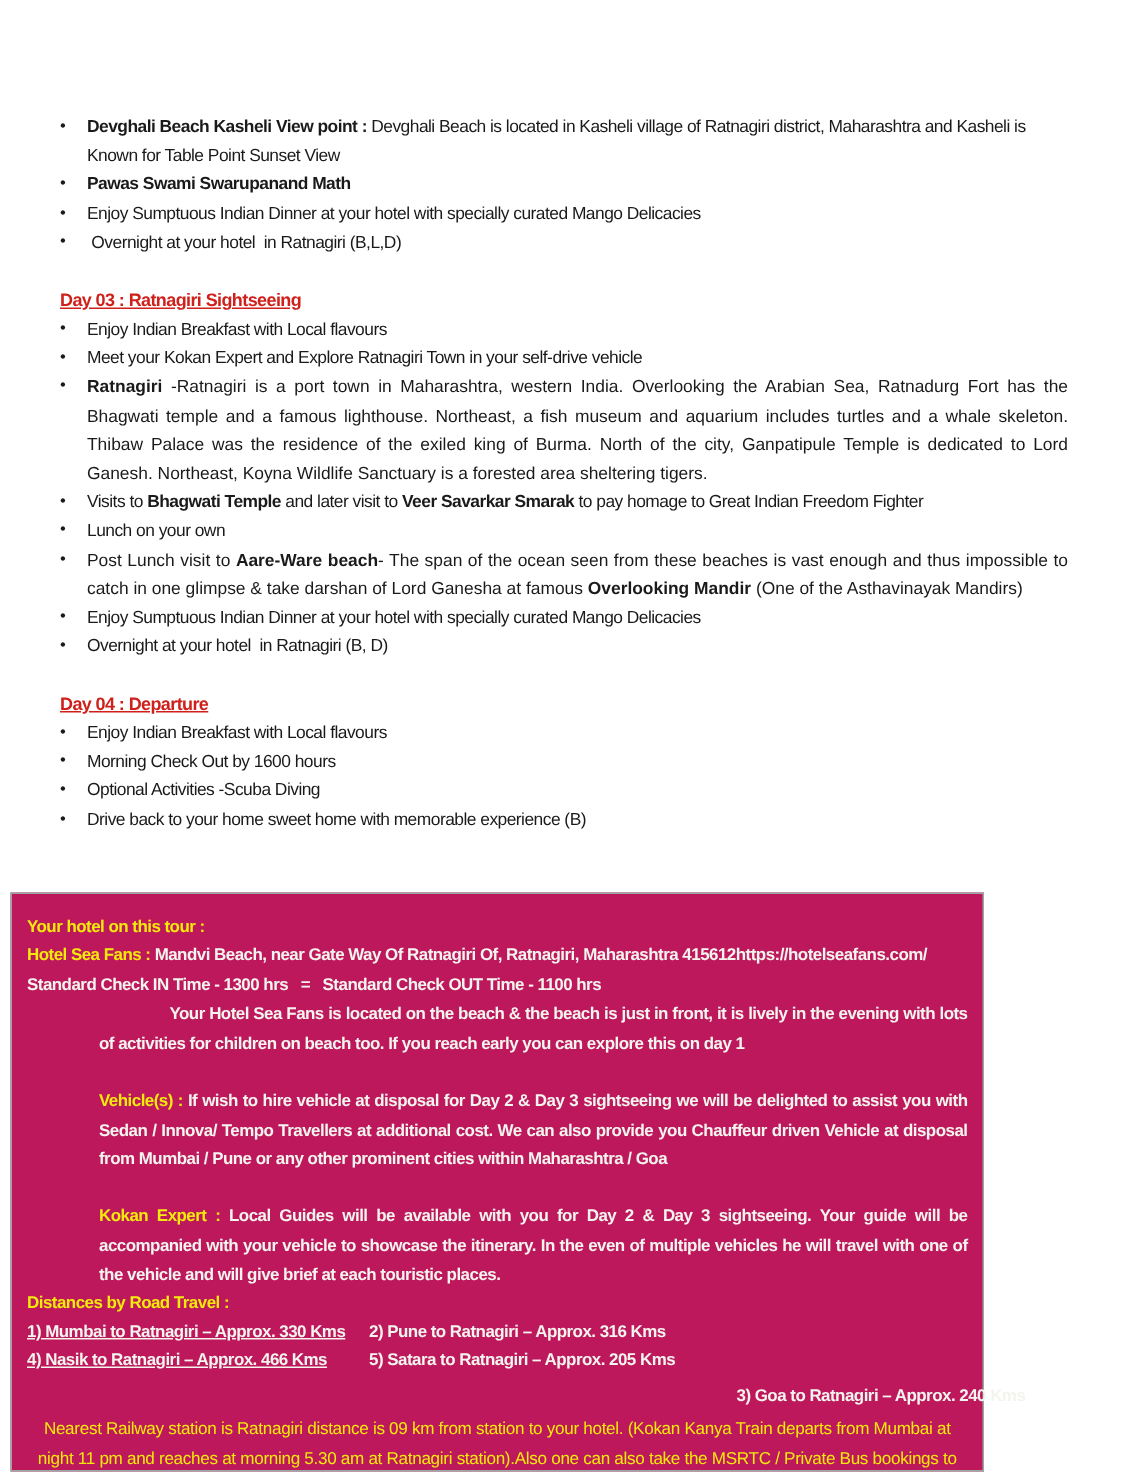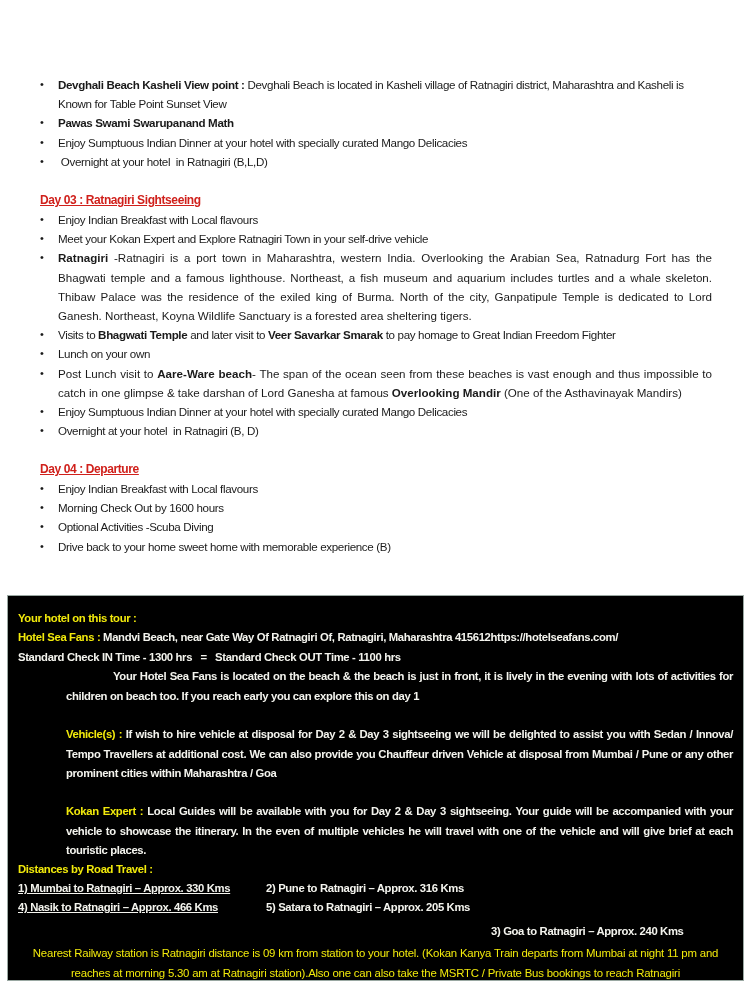--- a/index.html
+++ b/index.html
@@ -19,31 +19,31 @@
   ul.bl li.just { text-align: justify; letter-spacing: 0; word-spacing: 0; }
   b { font-weight: bold; }
   .day-head {
     position: absolute; left: 40px; color: #d0201b; font-weight: bold;
     font-size: 12px; letter-spacing: -0.4px; line-height: 18px; text-decoration: underline;
   }
   .sec1 { position: absolute; top: 75px; left: 0; width: 750px; }
   .sec2 { position: absolute; top: 210px; left: 0; width: 750px; }
   .sec3 { position: absolute; top: 479px; left: 0; width: 750px; }
   .green {
-    position: absolute; left: 7px; top: 595px; width: 737px; height: 386px;
-    background: #000000; border: 1px solid #9aa8a2; box-sizing: border-box;
+    position: absolute; left: 7px; top: 595px; width: 649px; height: 386px;
+    background: #be185d; border: 1px solid #9aa8a2; box-sizing: border-box;
     color: #f4f4ee; font-weight: bold; font-size: 11.3px; letter-spacing: -0.35px;
   }
   .g-line { position: absolute; left: 10px; right: 10px; line-height: 19.5px; white-space: nowrap; }
   .g-para { position: absolute; left: 10px; right: 10px; line-height: 19.5px; text-align: justify; margin-left: 48px; }
   .yl { color: #f2ea0b; }
   .indent { display: inline-block; width: 47px; }
   .dist-row { position: absolute; left: 10px; right: 10px; height: 19.5px; line-height: 19.5px; }
   .dist-row span { position: absolute; white-space: nowrap; }
-  .c1 { left: 0; text-decoration: underline; } .c2 { left: 248px; text-align: center; } .c3 { left: 473px; margin-top: 43px; }
+  .c1 { left: 0; text-decoration: underline; } .c2 { left: 228px; text-align: center; } .c3 { left: 473px; margin-top: 43px; }
   .rail {
     position: absolute; left: 10px; right: 10px; top: 348px; color: #f2ea0b;
     font-weight: normal; text-align: center; line-height: 19.5px; font-size: 11.4px; letter-spacing: -0.2px;
   }
 </style>
 </head>
 <body>
 
 <div class="doc">
 

